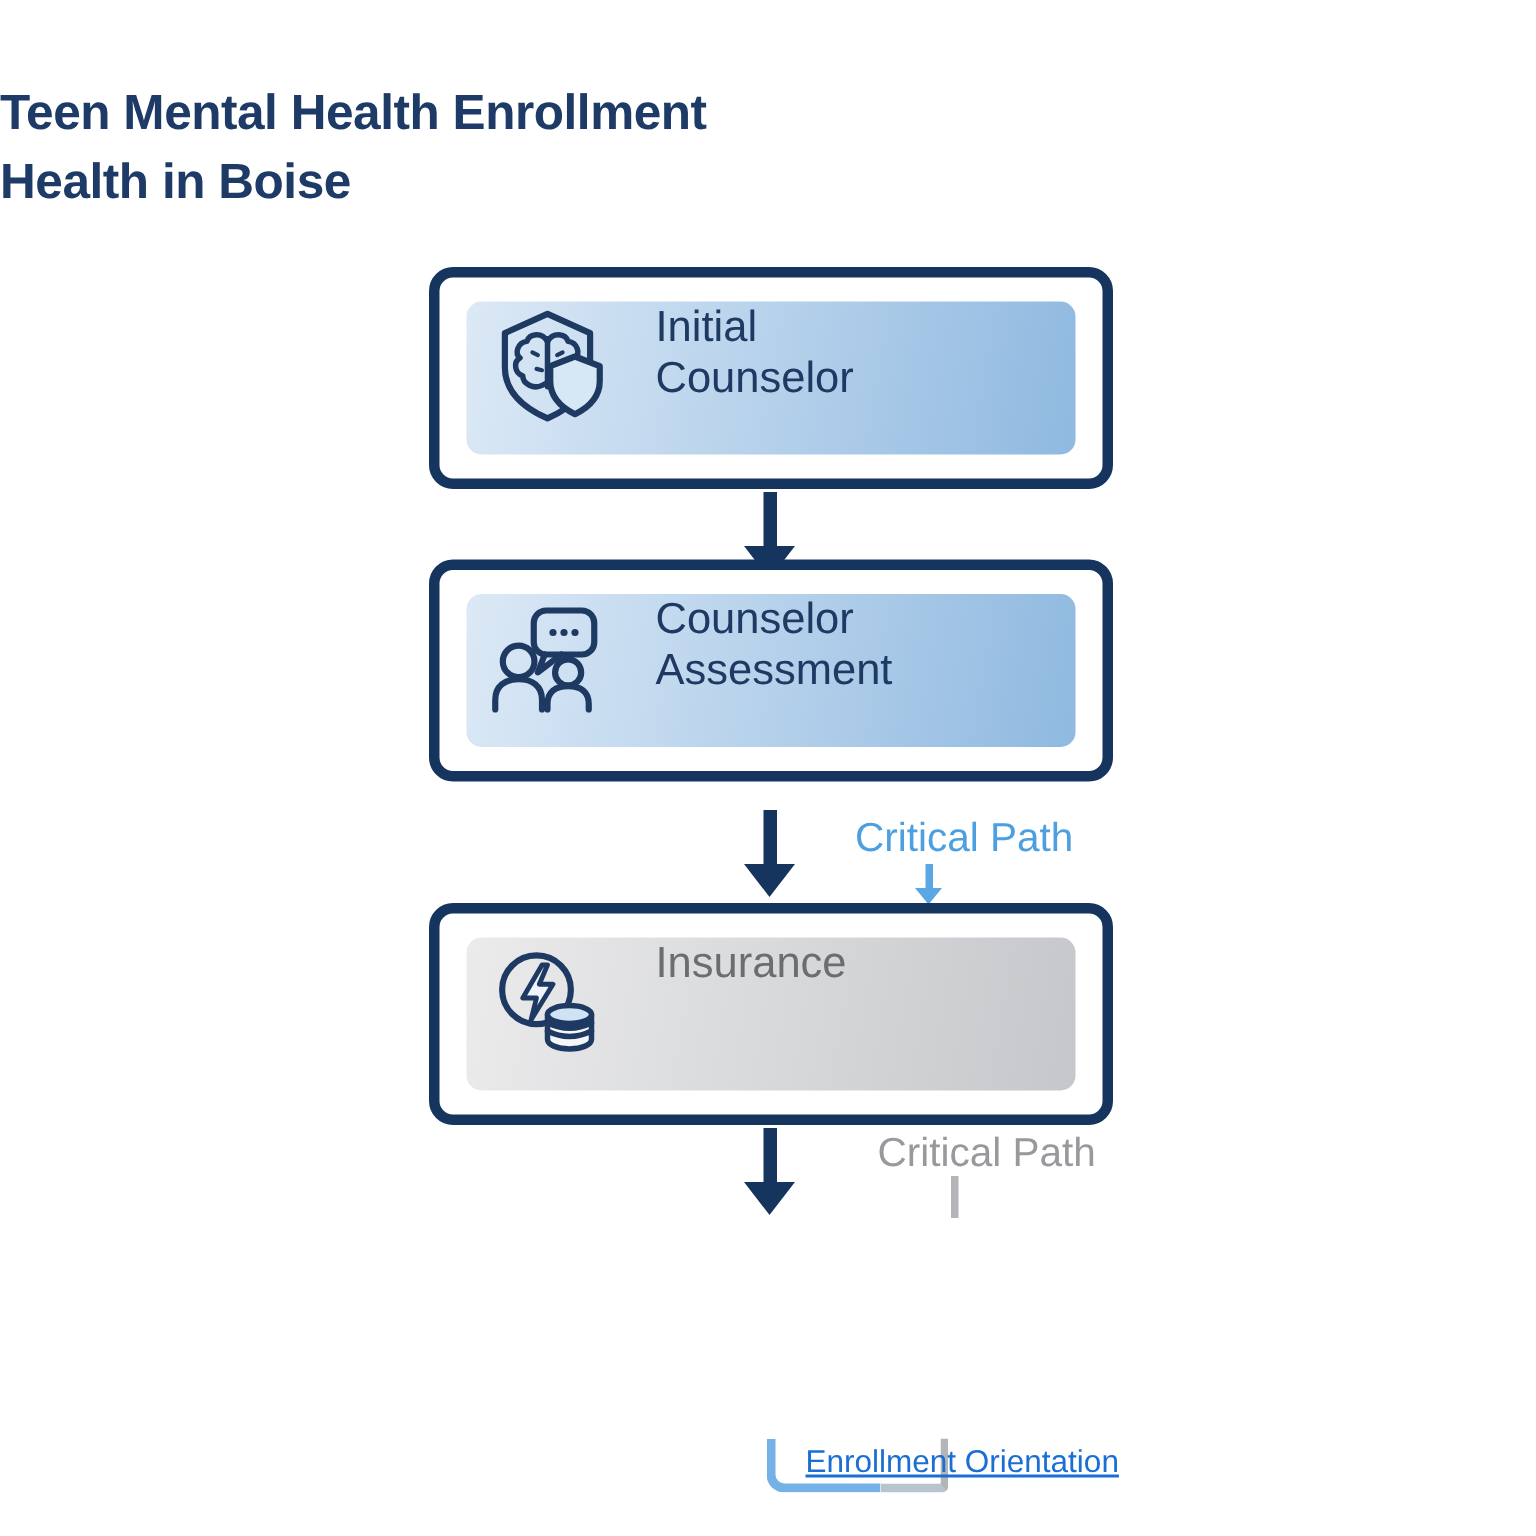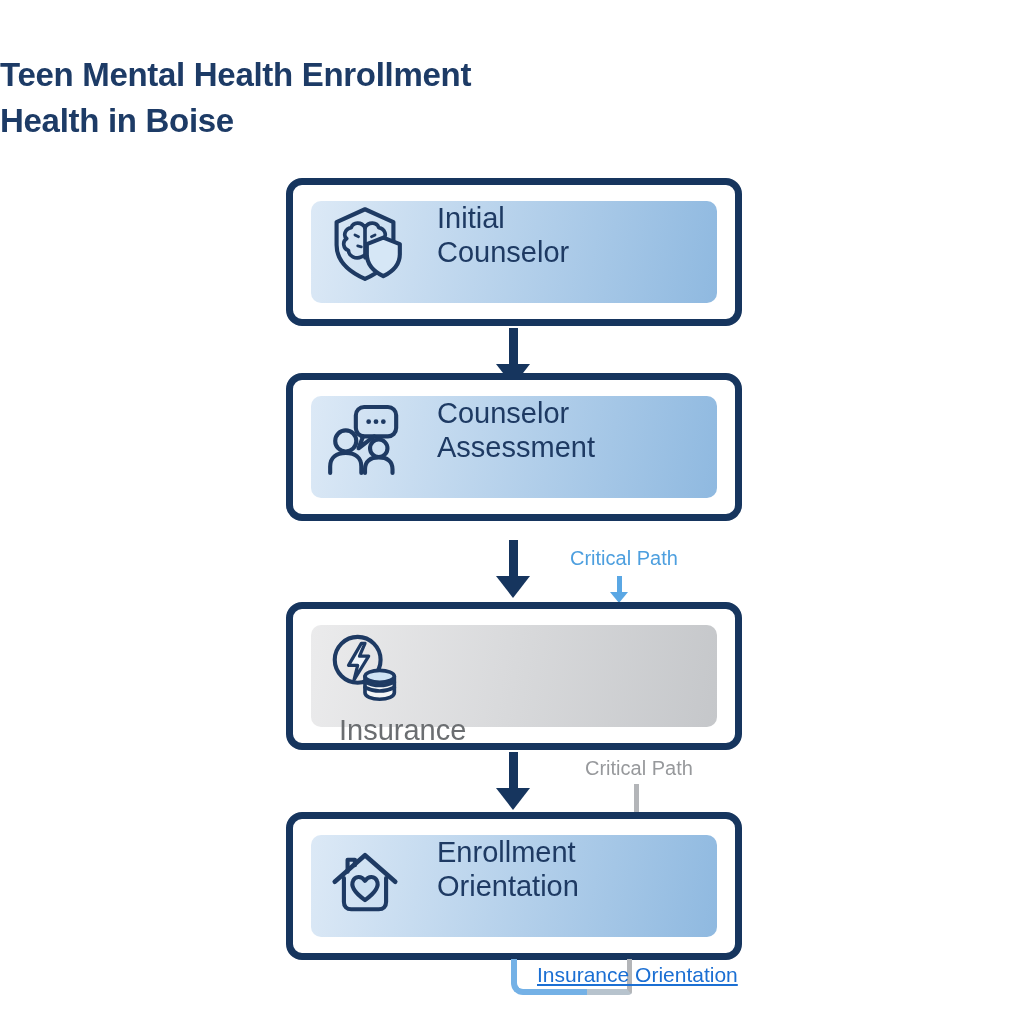--- a/index.html
+++ b/index.html
@@ -21,38 +21,38 @@
   .step-1{top:178px;}
   .step-2{top:373px;}
   .step-3{top:602px;}
   .step-4{top:812px;}
   
   .panel{
     position:absolute;top:16px;left:18px;right:18px;bottom:16px;border-radius:10px;
     display:flex;
   }
   .panel.blue{background:linear-gradient(100deg,#dce9f6 0%,#8fb9e0 100%);}
-  .panel.gray{background:linear-gradient(100deg,#ebebec 0%,#c5c7ca 100%);flex-direction:column;}
+  .panel.gray{background:linear-gradient(100deg,#ebebec 0%,#c5c7ca 100%);}
   .icon{width:88px;height:88px;margin-left:10px;flex:none;display:block;}
   .icon svg{width:88px;height:88px;display:block;}
   .step-label{margin-left:28px;font-size:29px;line-height:34px;color:#1e3a63;}
   .step-label span{display:block;}
   .panel.gray .step-label{color:#6b6e71;}
   
   .dark-arrow{position:absolute;left:496px;width:34px;height:58px;}
   .dark-arrow .stem{position:absolute;left:13px;top:0;width:9px;height:37px;background:#16355e;}
   .dark-arrow .head{
     position:absolute;left:0;top:36px;width:0;height:0;
     border-left:17px solid transparent;border-right:17px solid transparent;border-top:22px solid #16355e;
   }
   .dark-arrow-1{top:328px;}
   .dark-arrow-2{top:540px;}
   .dark-arrow-3{top:752px;}
   
-  .cp-label{position:absolute;font-size:20px;line-height:24px;}
+  .cp-label{position:absolute;font-size:27px;line-height:24px;}
   .cp-label-1{left:570px;top:546px;color:#4d9fdf;}
   .cp-label-2{left:585px;top:756px;color:#97999c;}
   .blue-mini-arrow{position:absolute;left:610px;top:576px;width:18px;height:28px;}
   .blue-mini-arrow .stem{position:absolute;left:7px;top:0;width:5px;height:17px;background:#5aa7e4;}
   .blue-mini-arrow .head{
     position:absolute;left:0;top:16px;width:0;height:0;
     border-left:9px solid transparent;border-right:9px solid transparent;border-top:11px solid #5aa7e4;
   }
   .gray-connector{position:absolute;left:634px;top:784px;width:5px;height:28px;background:#b3b5b8;}
   
@@ -155,34 +155,18 @@
   </div>
 
   <div class="dark-arrow dark-arrow-3">
     <div class="stem"></div>
     <div class="head"></div>
   </div>
 
   <div class="cp-label cp-label-2">Critical Path</div>
   <div class="gray-connector"></div>
 
-  <div class="step step-4">
-    <div class="panel blue">
-      <span class="icon">
-        <svg viewBox="0 0 96 96" fill="none" stroke="#1e3a63" stroke-width="4.5" stroke-linecap="round" stroke-linejoin="round">
-          <path d="M25 47 V73 C25 78 28 81 33 81 H63 C68 81 71 78 71 73 V47"></path>
-          <path d="M29 40 V27 H37 V33"></path>
-          <path d="M15 51 L48 22 L81 51" stroke-width="5"></path>
-          <path d="M48 71 C37 63 32 56 35 50 C37 45 44 44 48 50 C52 44 59 45 61 50 C64 56 59 63 48 71 Z" fill="#cadff2"></path>
-        </svg>
-      </span>
-      <div class="step-label">
-        <span>Enrollment</span>
-        <span>Orientation</span>
-      </div>
-    </div>
-  </div>
 
   <div class="bracket-left"></div>
   <div class="bracket-right"></div>
-  <a class="footer-link">Insurance Orientation</a>
+  <a class="footer-link">Enrollment Orientation</a>
 
 </div>
 
 </body></html>

